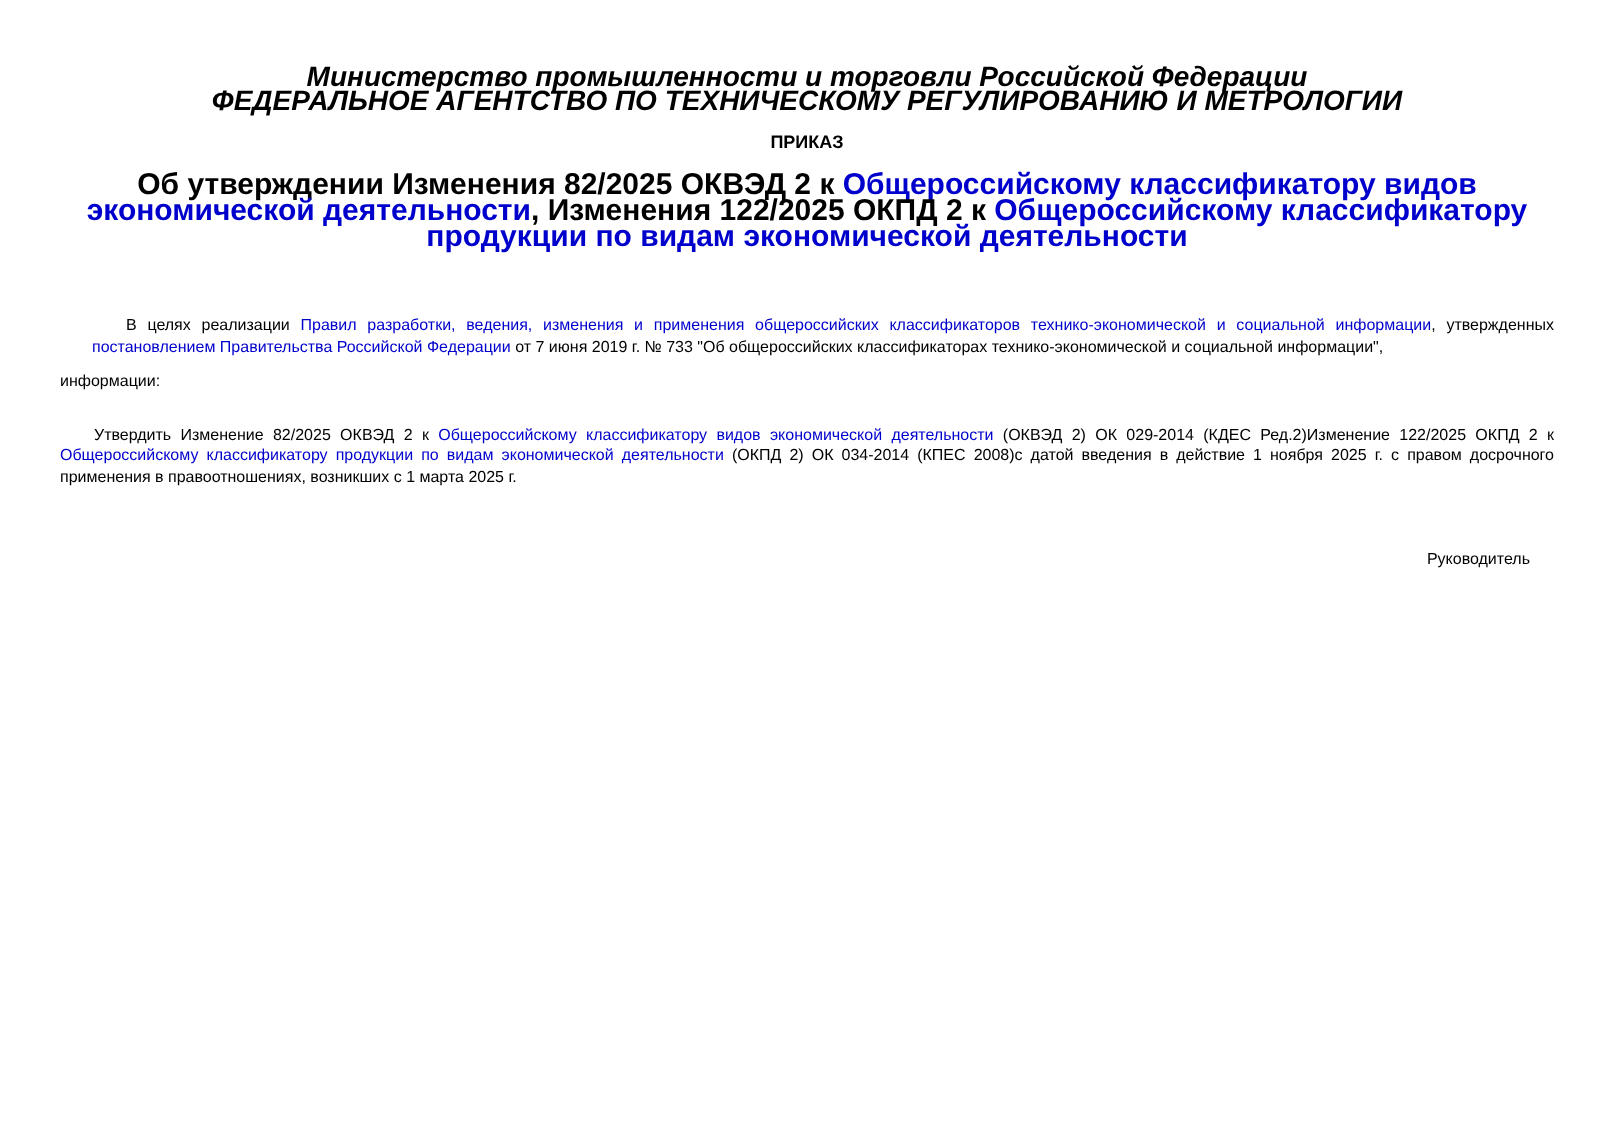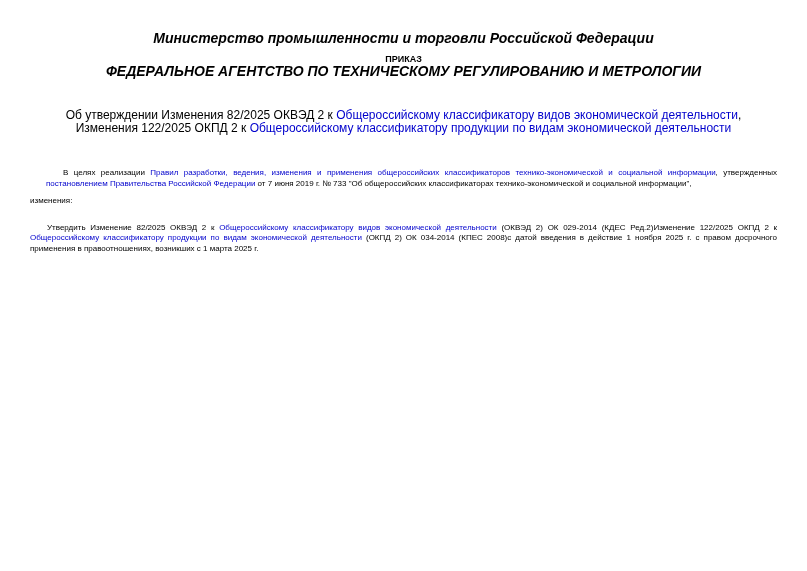--- a/index.html
+++ b/index.html
@@ -34,24 +34,24 @@
     line-height: 12px;
     margin-top: 9px;
   }
   .doc-date {
     font-weight: bold;
     font-size: 9px;
     line-height: 12px;
     margin-top: 9px;
   }
   .doc-title {
-    font-weight: normal;
-    font-size: 12px;
+    font-weight: bold;
+    font-size: 15px;
     line-height: 13px;
-    margin-top: 32px;
+    margin-top: 9px;
     padding: 0 8px;
   }
   .body-par {
     font-size: 8px;
     line-height: 10.5px;
     text-align: justify;
   }
   .indent { text-indent: 17px; }
   .par1 { margin-top: 33px; margin-left: 16px; }
   .par2 { margin-top: 7px; text-align: left; }
@@ -67,29 +67,30 @@
   }
   .sig-name { padding-right: 2px; }
 </style>
 </head>
 <body>
 
 <div class="doc">
 
   <div class="center hdr-line">Министерство промышленности и торговли Российской Федерации</div>
 
+  <div class="center hdr-line">ФЕДЕРАЛЬНОЕ АГЕНТСТВО ПО ТЕХНИЧЕСКОМУ РЕГУЛИРОВАНИЮ И МЕТРОЛОГИИ</div>
+
   <div class="center doc-type">ПРИКАЗ</div>
-
-  <div class="center hdr-line">ФЕДЕРАЛЬНОЕ АГЕНТСТВО ПО ТЕХНИЧЕСКОМУ РЕГУЛИРОВАНИЮ И МЕТРОЛОГИИ</div>
 
 
   <div class="center doc-title"><span class="plain">Об утверждении Изменения 82/2025 ОКВЭД 2 к </span><span class="lnk">Общероссийскому классификатору видов экономической деятельности</span><span class="plain">, Изменения 122/2025 ОКПД 2 к </span><span class="lnk">Общероссийскому классификатору продукции по видам экономической деятельности</span></div>
 
   <div class="body-par indent par1"><span class="plain">В целях реализации </span><span class="lnk">Правил разработки, ведения, изменения и применения общероссийских классификаторов технико-экономической и социальной информации</span><span class="plain">, утвержденных </span><span class="lnk">постановлением Правительства Российской Федерации</span><span class="plain"> от 7 июня 2019 г. № 733 "Об общероссийских классификаторах технико-экономической и социальной информации",</span></div>
 
-  <div class="body-par par2">изменения:</div>
+  <div class="body-par par2">информации:</div>
 
   <div class="body-par indent par3"><span class="plain">Утвердить Изменение 82/2025 ОКВЭД 2 к </span><span class="lnk">Общероссийскому классификатору видов экономической деятельности</span><span class="plain"> (ОКВЭД 2) ОК 029-2014 (КДЕС Ред.2)Изменение 122/2025 ОКПД 2 к </span><span class="lnk">Общероссийскому классификатору продукции по видам экономической деятельности</span><span class="plain"> (ОКПД 2) ОК 034-2014 (КПЕС 2008)с датой введения в действие 1 ноября 2025 г. с правом досрочного применения в правоотношениях, возникших с 1 марта 2025 г.</span></div>
 
   <div class="signature">
+    <div>Руководитель</div>
   </div>
 
 </div>
 
 </body></html>

